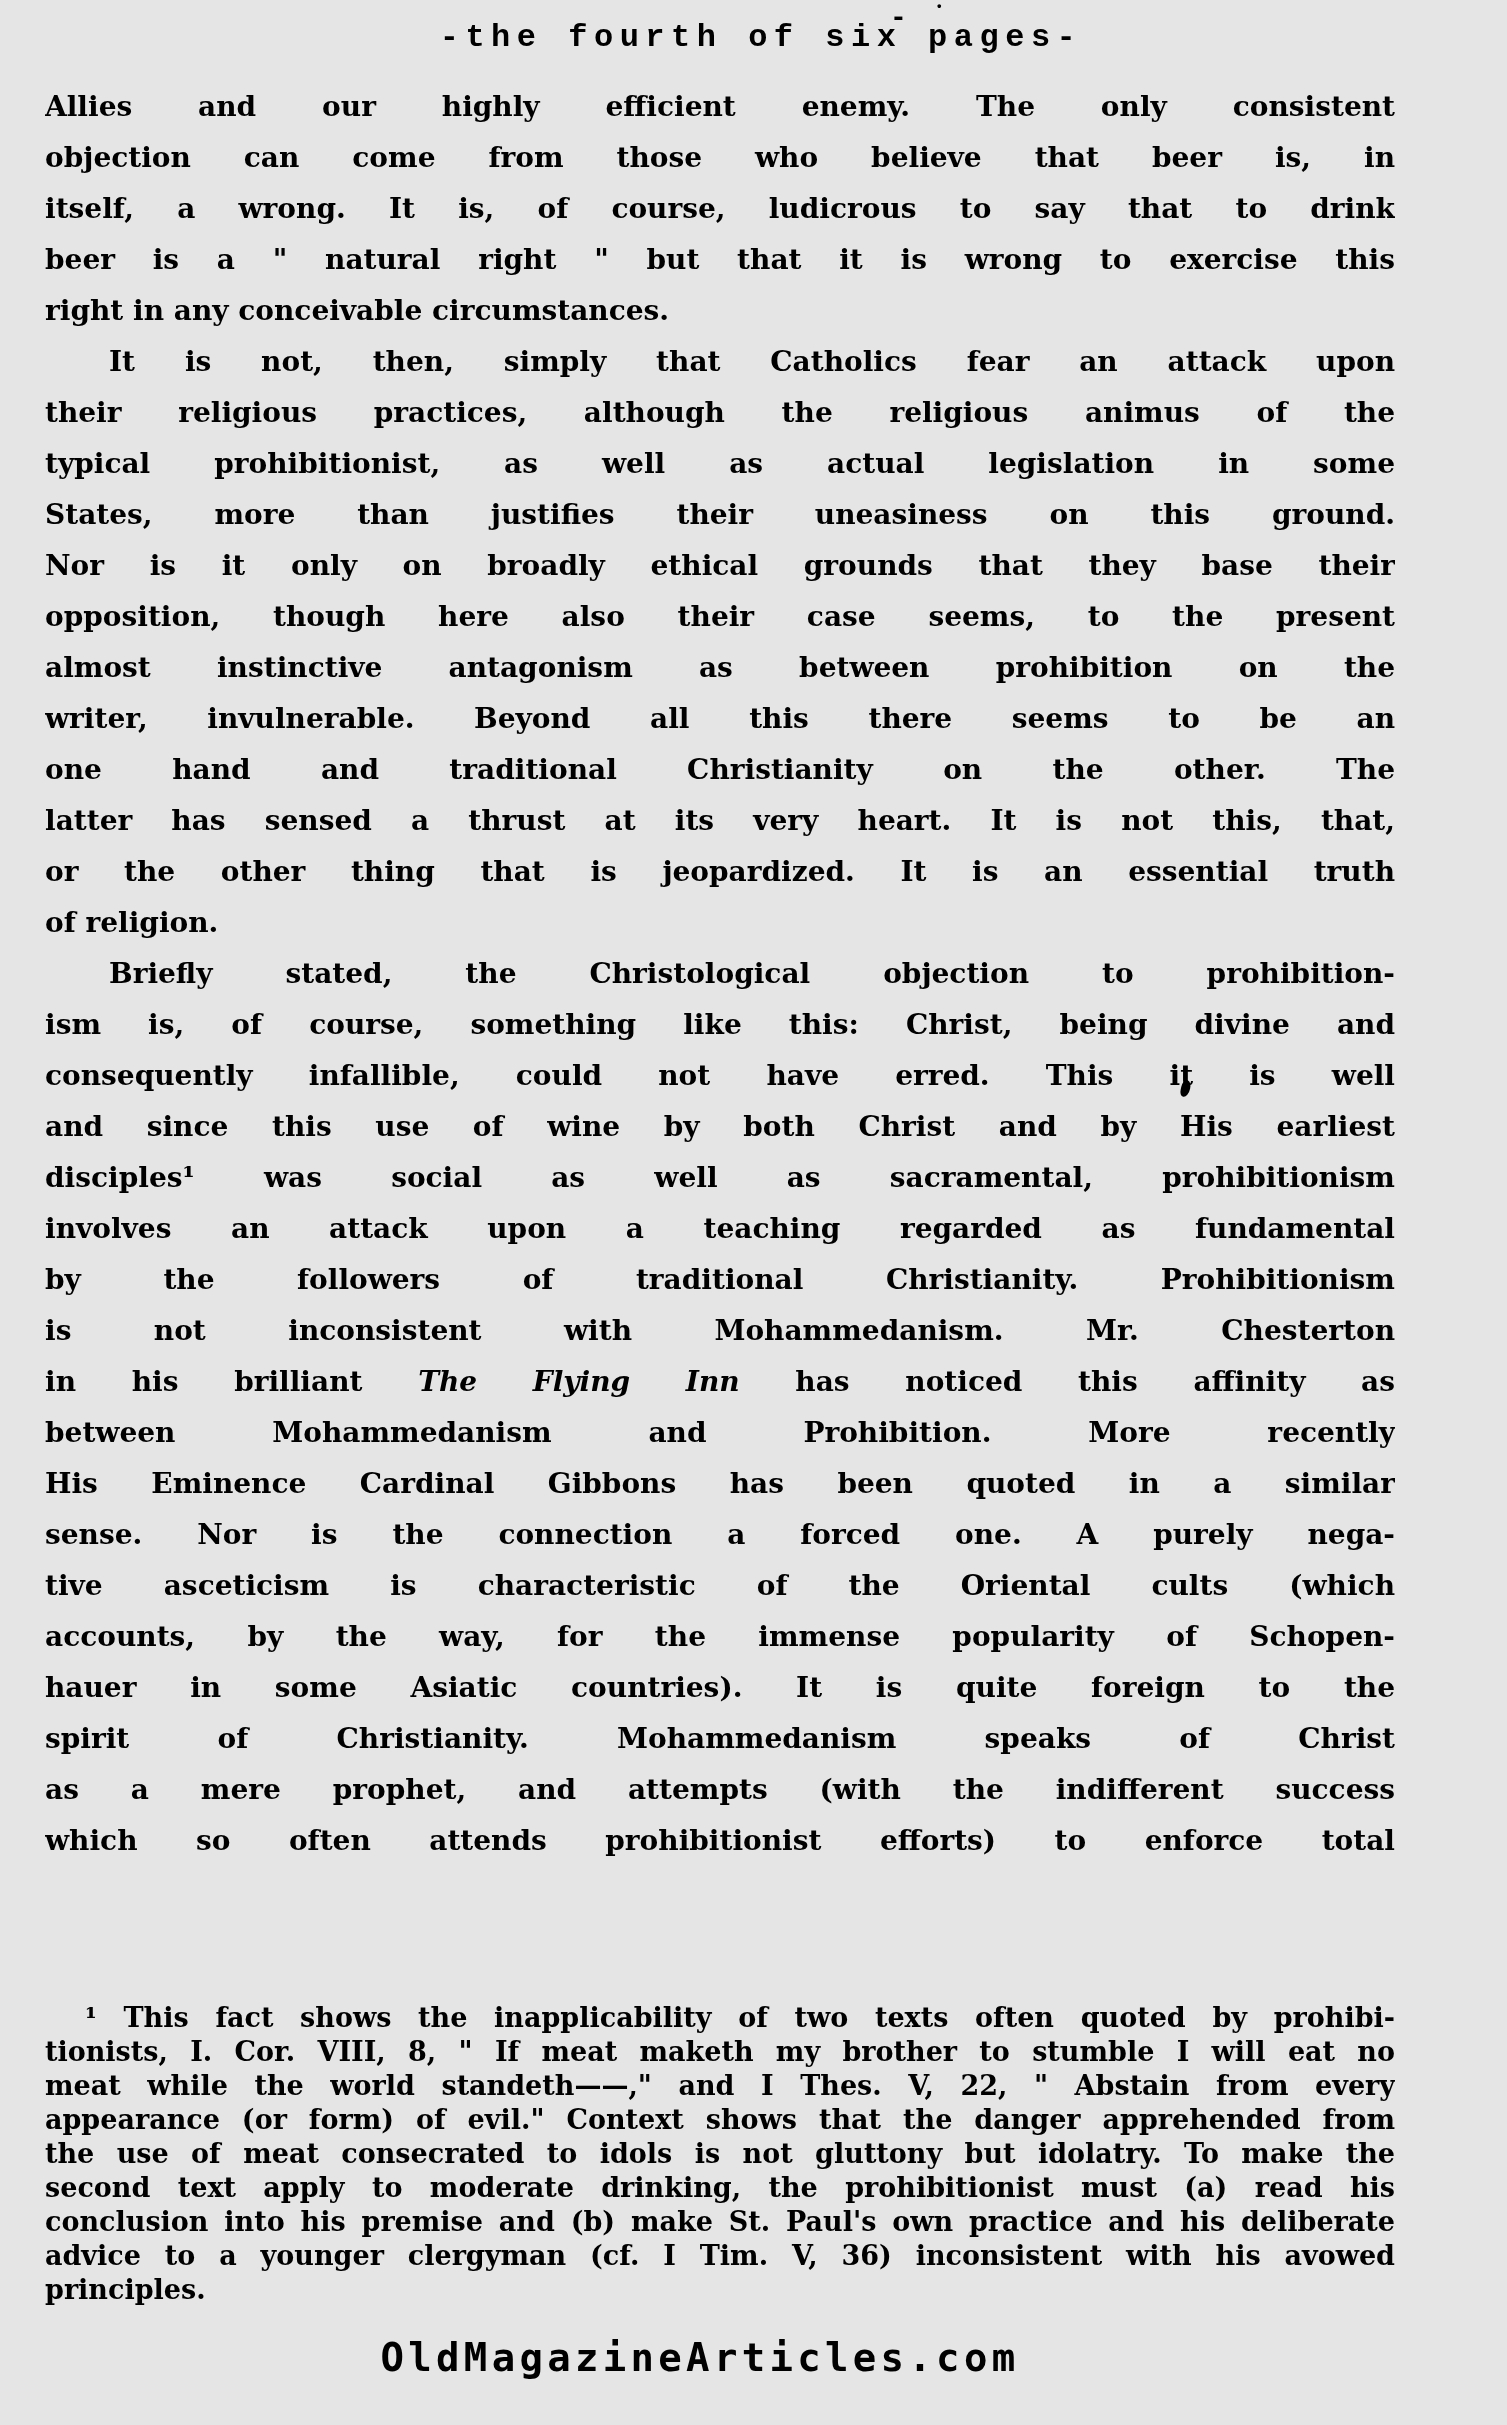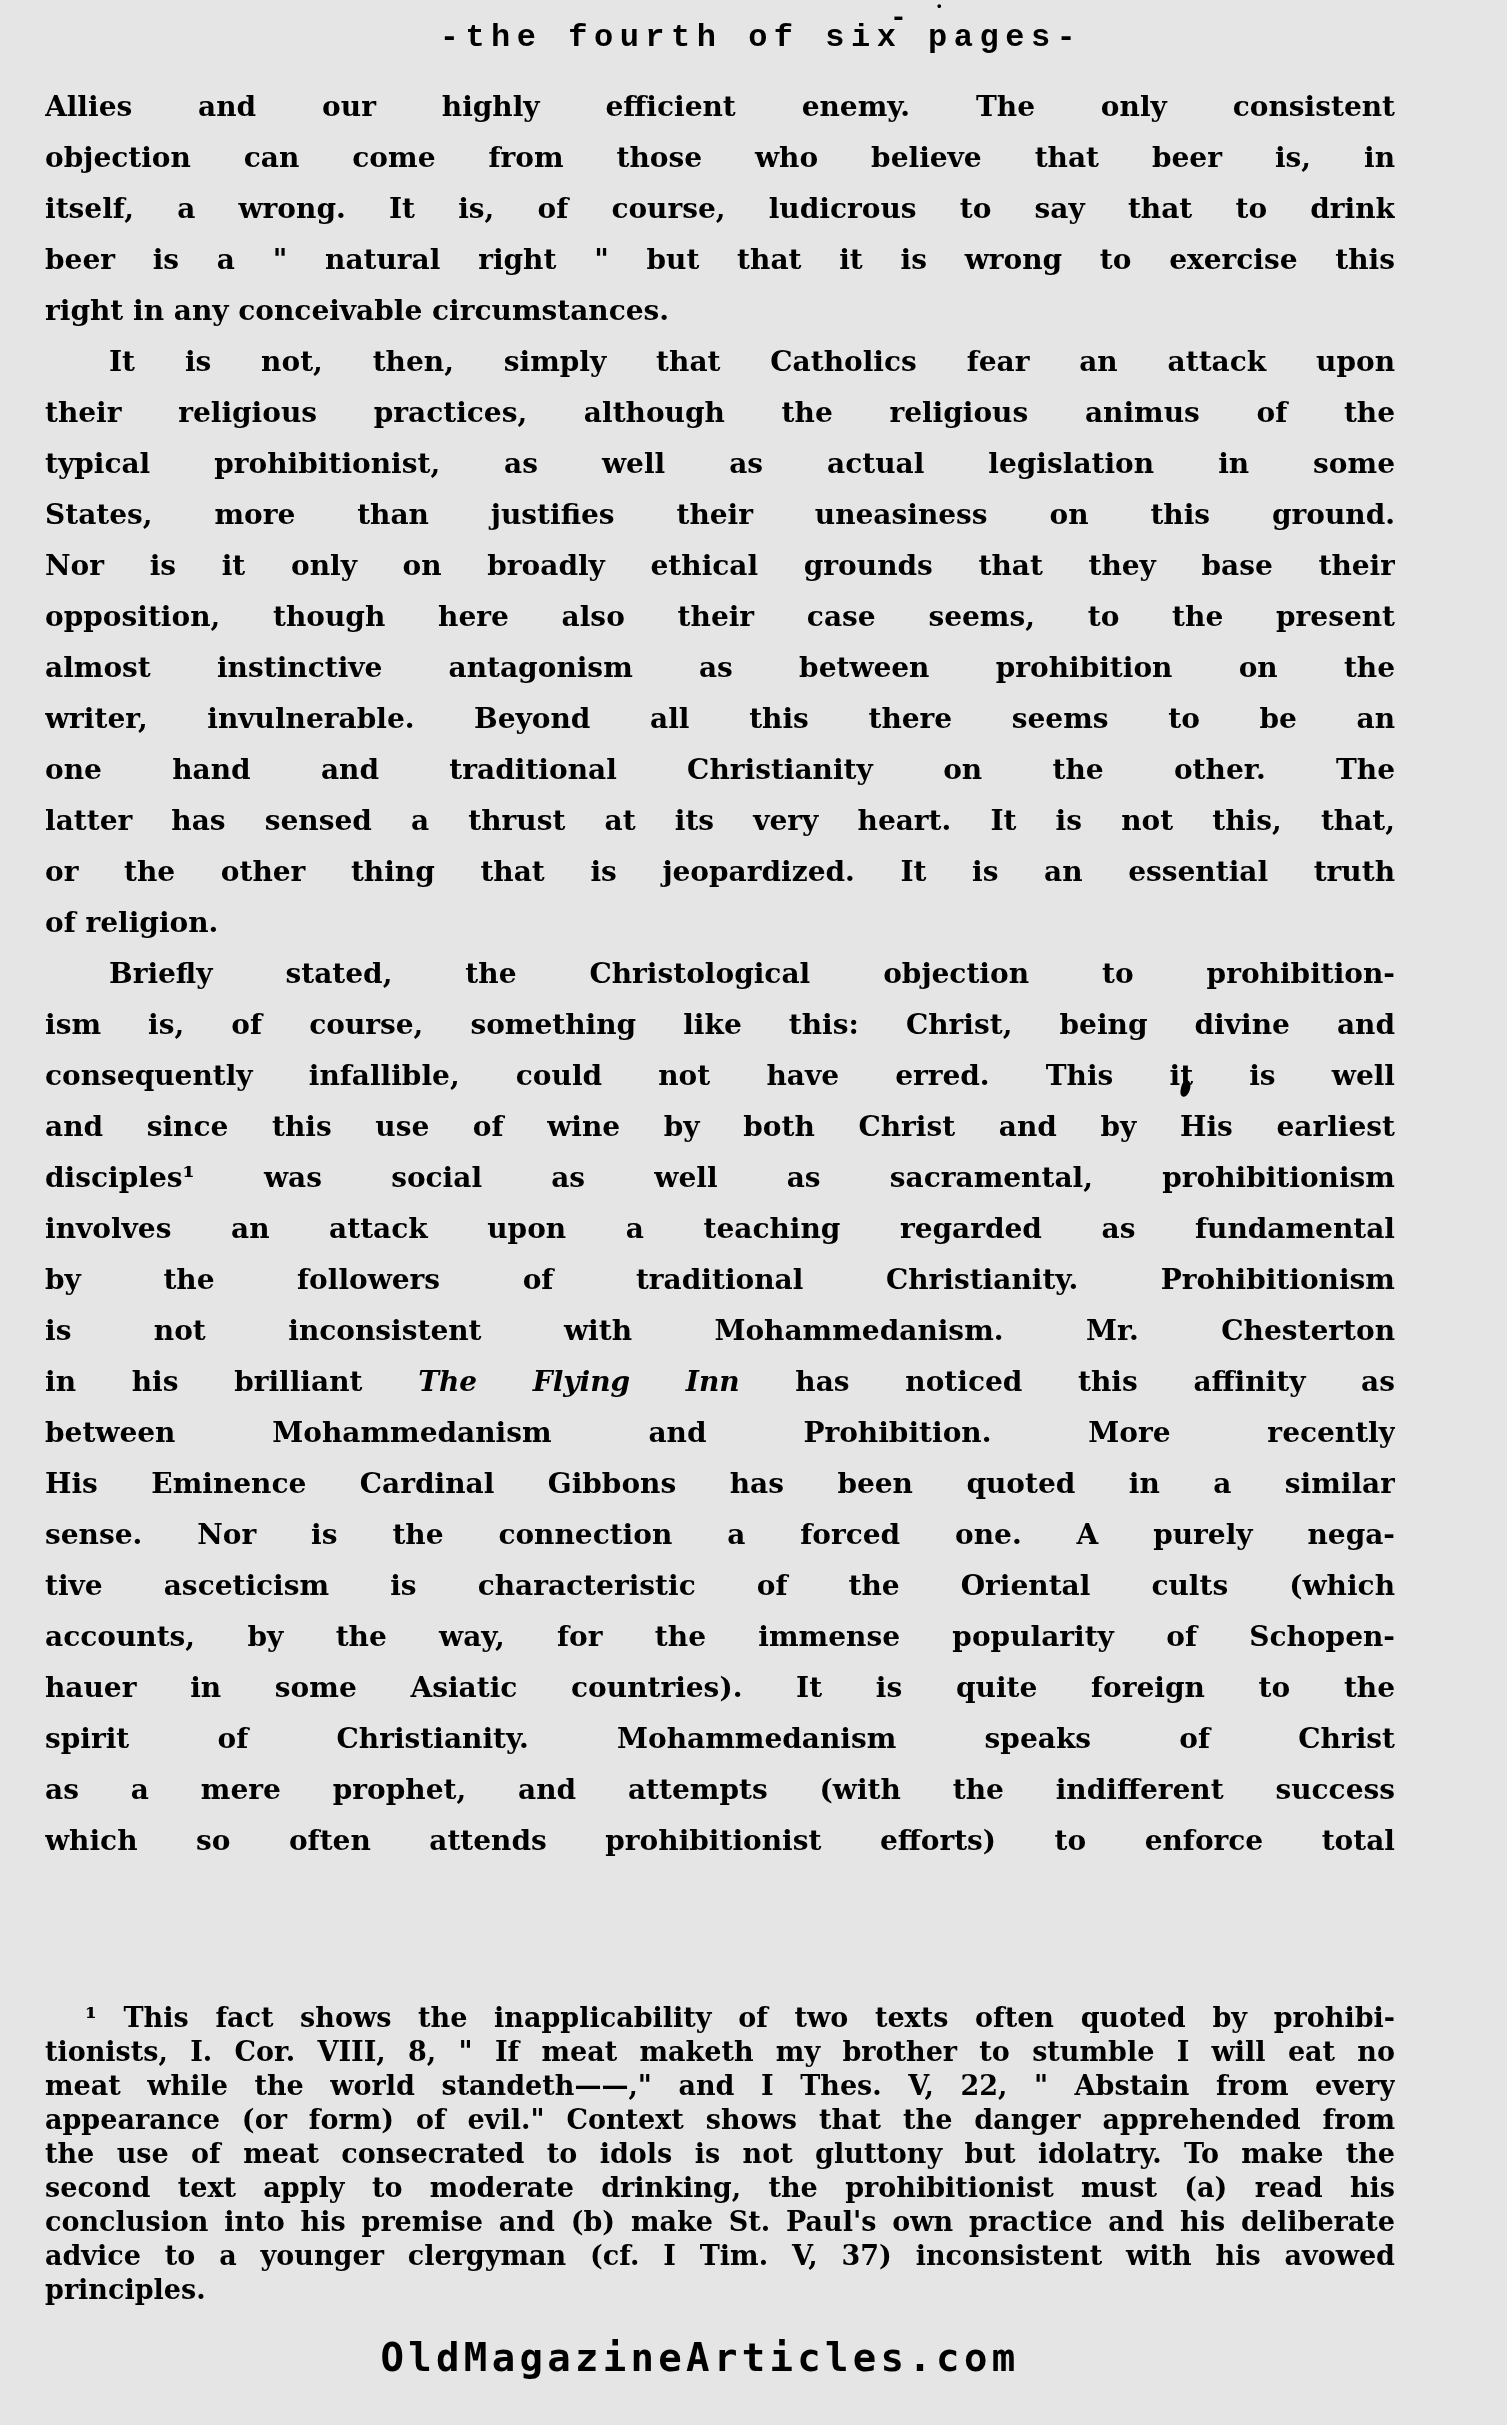--- a/index.html
+++ b/index.html
@@ -138,20 +138,20 @@
   <span class="ink-blot"></span>
 
   <div class="footnote">
       <div class="tline indent"><span class="">¹ This fact shows the inapplicability of two texts often quoted by prohibi-</span></div>
       <div class="tline"><span class="">tionists, I. Cor. VIII, 8, " If meat maketh my brother to stumble I will eat no</span></div>
       <div class="tline"><span class="">meat while the world standeth——," and I Thes. V, 22, " Abstain from every</span></div>
       <div class="tline"><span class="">appearance (or form) of evil."  Context shows that the danger apprehended from</span></div>
       <div class="tline"><span class="">the use of meat consecrated to idols is not gluttony but idolatry.  To make the</span></div>
       <div class="tline"><span class="">second text apply to moderate drinking, the prohibitionist must (a) read his</span></div>
       <div class="tline"><span class="">conclusion into his premise and (b) make St. Paul's own practice and his deliberate</span></div>
-      <div class="tline"><span class="">advice to a younger clergyman (cf. I Tim. V, 37) inconsistent with his avowed</span></div>
+      <div class="tline"><span class="">advice to a younger clergyman (cf. I Tim. V, 36) inconsistent with his avowed</span></div>
       <div class="tline end"><span class="">principles.</span></div>
     </div>
 
   <div class="footer-site">OldMagazineArticles.com</div>
 
 </div>
 
 
 </body></html>

